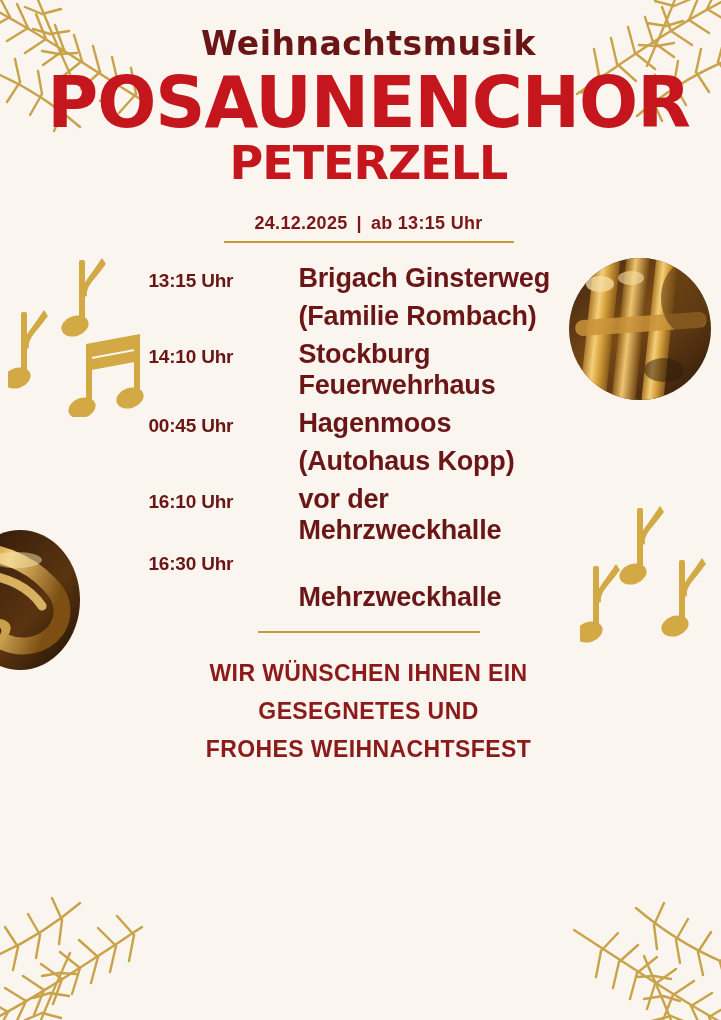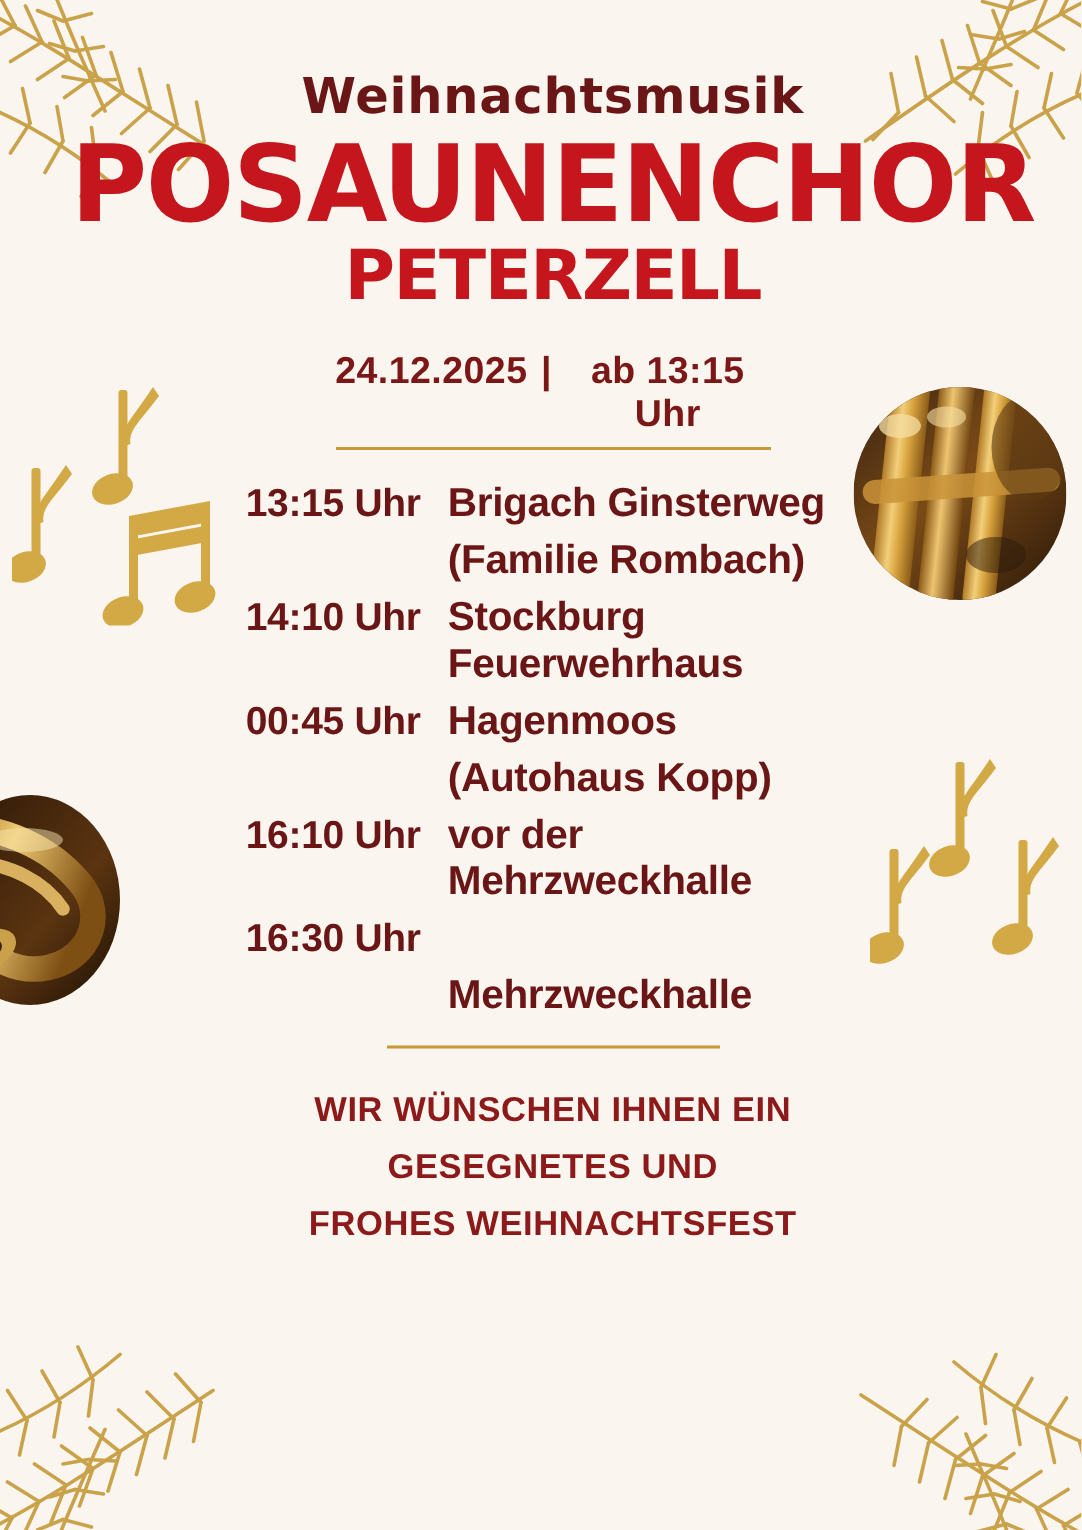--- a/index.html
+++ b/index.html
@@ -55,21 +55,21 @@
     width: 120px; height: 140px;
     left: -40px; top: 530px;
   }
   .photo-inner { width: 100%; height: 100%; display: block; }
 
   
   .content {
     position: relative;
     z-index: 5;
     text-align: center;
-    padding-top: 44px;
+    padding-top: 24px;
     margin-left: 16px;
   }
   .kicker {
     font-family: "DejaVu Sans", sans-serif;
     font-weight: bold;
     font-size: 33px;
     letter-spacing: 0.5px;
     color: #6b1616;
     margin: 0 0 6px 0;
   }
@@ -88,21 +88,21 @@
   .title2 {
     font-size: 46px;
     margin-top: 4px;
   }
 
   .datebar {
     margin: 28px auto 0 auto;
     width: 290px;
     font-family: "Liberation Sans", sans-serif;
     font-weight: bold;
-    font-size: 25px;
+    font-size: 18px;
     color: #7c1717;
     letter-spacing: 0.3px;
     padding-bottom: 7px;
     border-bottom: 2px solid #c49a3a;
     display: flex;
     justify-content: center;
     align-items: baseline;
     gap: 9px;
   }
   .datebar .sep { color: #7c1717; font-weight: bold; }
@@ -114,24 +114,24 @@
     text-align: left;
   }
   .row {
     display: flex;
     align-items: baseline;
     margin-bottom: 7px;
   }
   .row .time {
     font-family: "Liberation Sans", sans-serif;
     font-weight: bold;
-    font-size: 26px;
+    font-size: 19px;
     color: #6b1616;
     width: 132px;
-    text-align: right;
+    text-align: left;
     flex: 0 0 132px;
     letter-spacing: -0.2px;
   }
   .row .place {
     font-family: "Liberation Sans", sans-serif;
     font-weight: bold;
     font-size: 27px;
     color: #6b1616;
     padding-left: 18px;
     letter-spacing: -0.2px;

